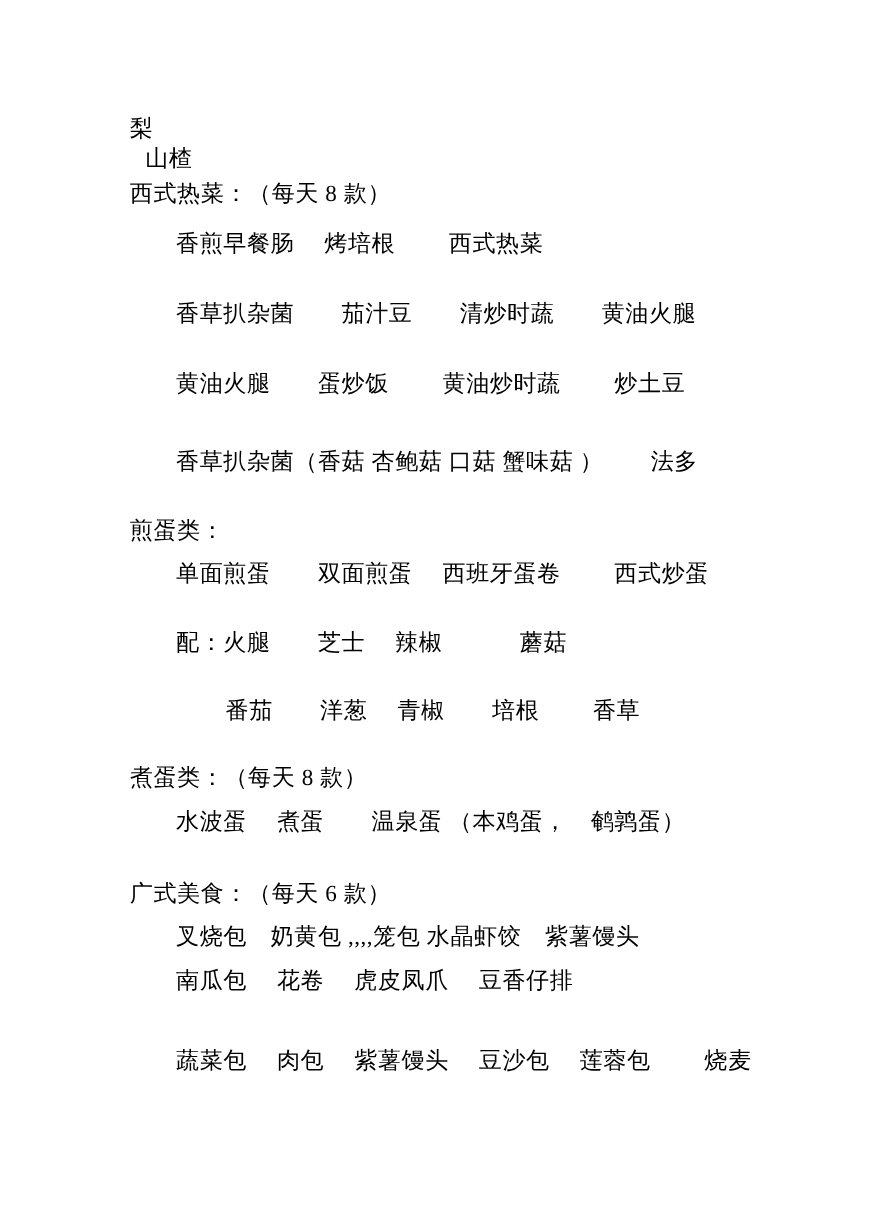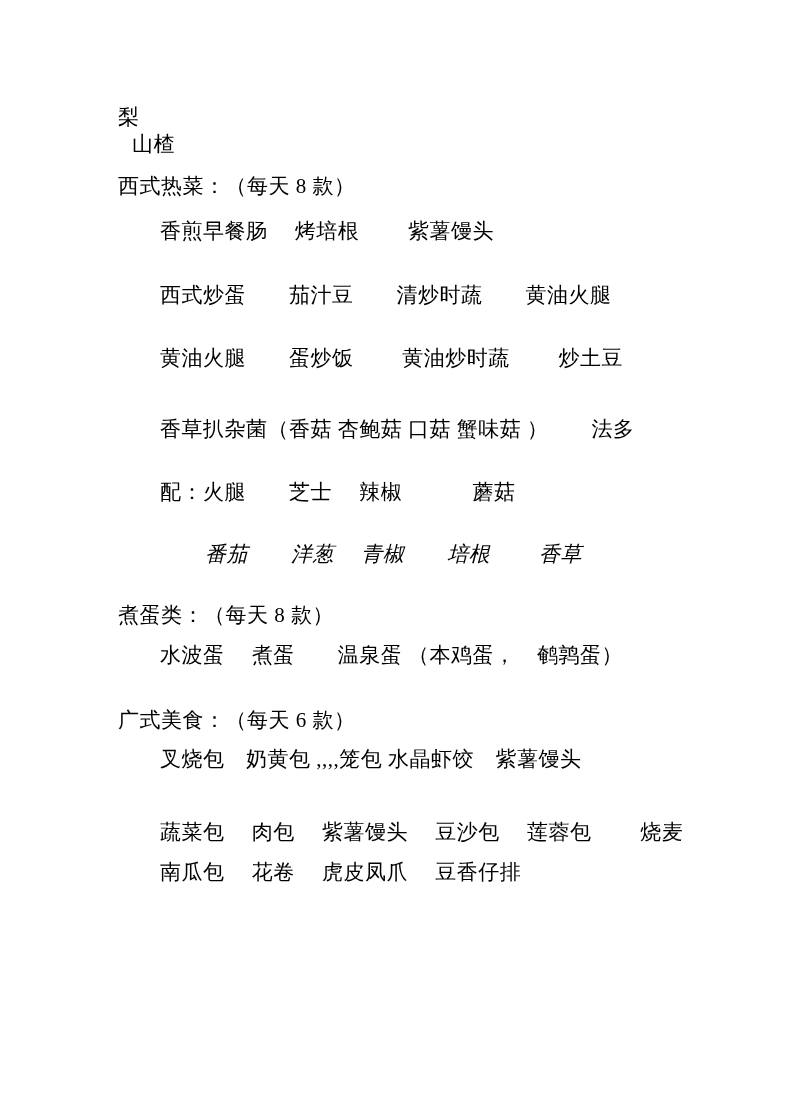--- a/index.html
+++ b/index.html
@@ -21,34 +21,36 @@
     overflow: hidden;
   }
   .line {
     white-space: pre-wrap;
     letter-spacing: 0.5px;
   }
   
   .ind-0 { padding-left: 0; }
   .ind-sub { padding-left: 14px; }
   .ind-item { padding-left: 42px; }
-  .ind-item2 { padding-left: 87px; font-style: italic; }
+  .ind-item2 { padding-left: 87px; }
 </style>
 </head>
 <body>
 
 <div class="page">
   <div class="line ind-0" style="margin-top:0">梨</div>
   <div class="line ind-sub" style="">山楂</div>
-  <div class="line ind-0" style="margin-top:15px">西式热菜：（每天 8 款）</div>
-  <div class="line ind-item" style="margin-top:18px">香煎早餐肠　 烤培根　　 紫薯馒头</div>
-  <div class="line ind-item" style="margin-top:37px">西式炒蛋　　茄汁豆　　清炒时蔬　　黄油火腿</div>
+  <div class="line ind-0" style="margin-top:5px">西式热菜：（每天 8 款）</div>
+  <div class="line ind-item" style="margin-top:18px">香煎早餐肠　 烤培根　　 西式热菜</div>
+  <div class="line ind-item" style="margin-top:37px">香草扒杂菌　　茄汁豆　　清炒时蔬　　黄油火腿</div>
   <div class="line ind-item" style="margin-top:36px">黄油火腿　　蛋炒饭　　 黄油炒时蔬　　 炒土豆</div>
   <div class="line ind-item" style="margin-top:44px">香草扒杂菌（香菇 杏鲍菇 口菇 蟹味菇 ）　　法多</div>
+  <div class="line ind-0" style="margin-top:36px">煎蛋类：</div>
+  <div class="line ind-item" style="margin-top:12px">单面煎蛋　　双面煎蛋　 西班牙蛋卷　　 西式炒蛋</div>
   <div class="line ind-item" style="margin-top:36px">配：火腿　　芝士　 辣椒　　　 蘑菇</div>
   <div class="line ind-item2" style="margin-top:35px">番茄　　洋葱　 青椒　　培根　　 香草</div>
   <div class="line ind-0" style="margin-top:34px">煮蛋类：（每天 8 款）</div>
   <div class="line ind-item" style="margin-top:13px">水波蛋　 煮蛋　　温泉蛋 （本鸡蛋，　鹌鹑蛋）</div>
   <div class="line ind-0" style="margin-top:38px">广式美食：（每天 6 款）</div>
   <div class="line ind-item" style="margin-top:12px">叉烧包　奶黄包 ,,,,笼包 水晶虾饺　紫薯馒头</div>
+  <div class="line ind-item" style="margin-top:13px">南瓜包　 花卷　 虎皮凤爪　 豆香仔排</div>
   <div class="line ind-item" style="margin-top:46px">蔬菜包　 肉包　 紫薯馒头　 豆沙包　 莲蓉包　　 烧麦</div>
-  <div class="line ind-item" style="margin-top:13px">南瓜包　 花卷　 虎皮凤爪　 豆香仔排</div>
 </div>
 
 </body></html>

